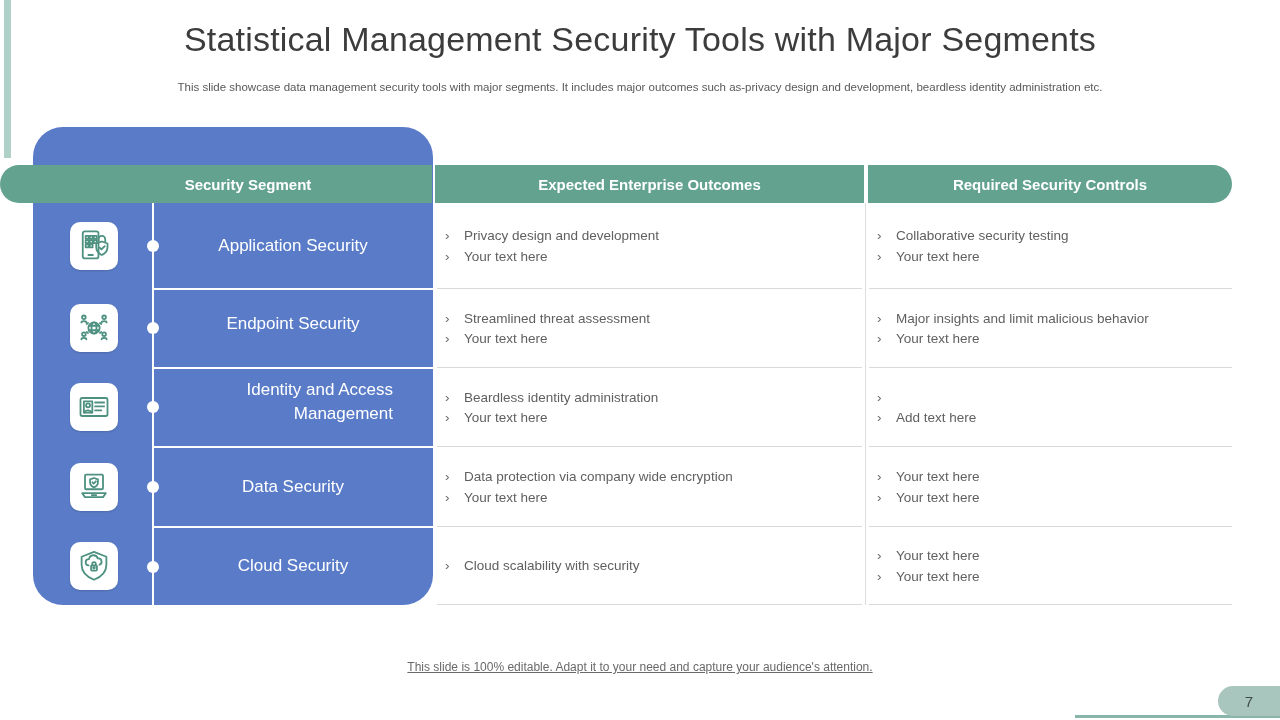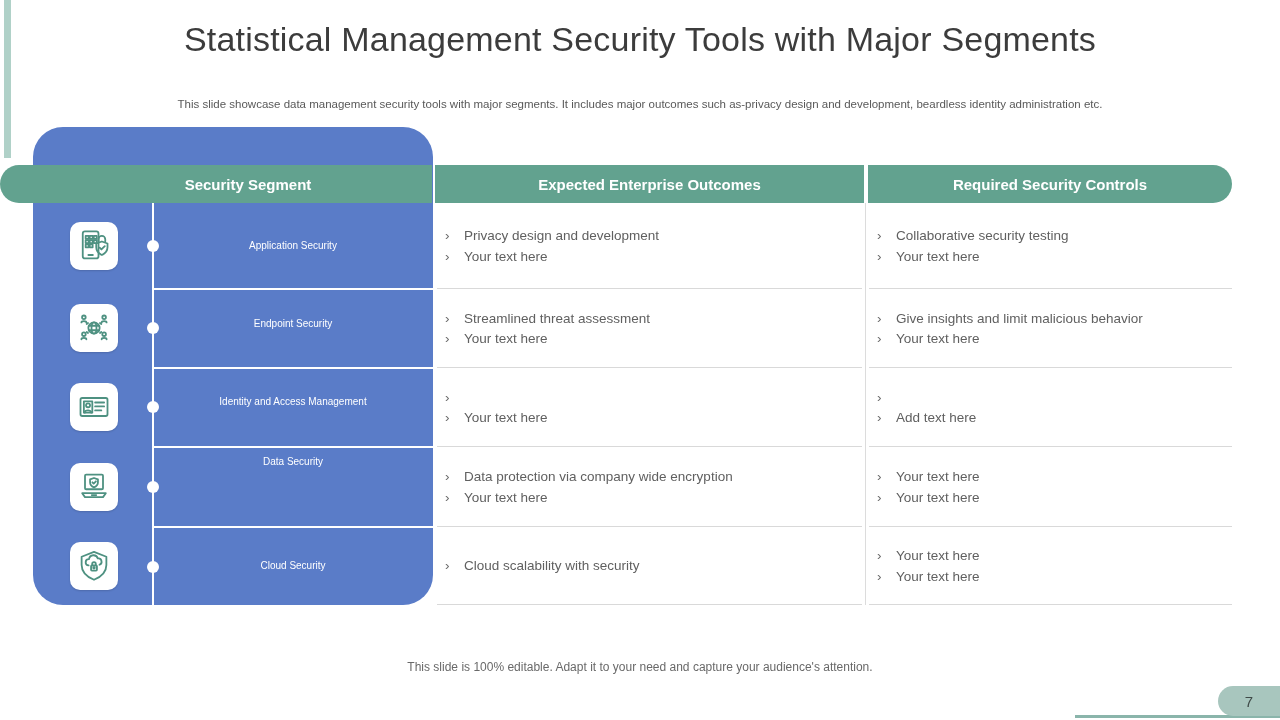--- a/index.html
+++ b/index.html
@@ -7,21 +7,21 @@
     position:relative;width:1280px;height:720px;background:#ffffff;overflow:hidden;
     font-family:"Liberation Sans",sans-serif;
   }
   .accent-bar{position:absolute;left:4px;top:0;width:7px;height:158px;background:#b0d1c8;}
   .title{
     position:absolute;top:20px;left:0;width:100%;text-align:center;
     font-size:34px;font-weight:400;color:#3c3c3c;letter-spacing:.2px;
   }
   .subtitle{
     position:absolute;top:81px;left:0;width:100%;text-align:center;
-    font-size:11.5px;color:#595959;margin-top:17px;
+    font-size:11.5px;color:#595959;
   }
   .blue-panel{
     position:absolute;left:33px;top:127px;width:400px;height:478px;
     background:#5a7cc8;border-radius:30px;
   }
   .hdr{
     position:absolute;top:165px;height:38px;background:#62a28f;
     display:flex;align-items:center;justify-content:center;
     color:#ffffff;font-size:15px;font-weight:bold;
   }
@@ -37,33 +37,33 @@
   .icon-box{
     position:absolute;left:70px;width:48px;height:48px;background:#ffffff;
     border-radius:10px;display:flex;align-items:center;justify-content:center;
     box-shadow:0 1px 2px rgba(0,0,0,.15);
   }
   .icon-box svg{width:36px;height:36px;stroke:#4e9181;fill:none;stroke-width:1.6;
     stroke-linecap:round;stroke-linejoin:round;}
   .dot{position:absolute;left:147px;width:12px;height:12px;border-radius:50%;background:#ffffff;}
   .seg-label{
     position:absolute;left:193px;width:200px;display:flex;align-items:center;justify-content:center;
-    text-align:left;color:#ffffff;font-size:10px;line-height:1.4;
+    text-align:right;color:#ffffff;font-size:17px;line-height:1.4;
   }
   .cell{
     position:absolute;display:flex;flex-direction:column;justify-content:center;gap:1px;
     color:#606060;font-size:13.5px;line-height:19.5px;
   }
   .cell-2{left:437px;width:420px;padding-left:8px;box-sizing:border-box;}
   .cell-3{left:869px;width:360px;padding-left:8px;box-sizing:border-box;}
   .bline{display:flex;}
   .bullet{width:19px;flex:none;color:#6a6a6a;}
   .footer-note{
     position:absolute;top:660px;left:0;width:100%;text-align:center;
-    font-size:12px;color:#696969;
+    font-size:12px;color:#696969;text-decoration:underline;
   }
   .bottom-line{position:absolute;left:1075px;top:715px;width:205px;height:3px;background:#8ab5ab;}
   .page-pill{
     position:absolute;left:1218px;top:686px;width:62px;height:30px;background:#a8c6be;
     border-radius:15px 0 0 15px;display:flex;align-items:center;justify-content:center;
     font-size:15px;color:#3f4a48;
   }
 </style>
 </head>
 <body>
@@ -170,21 +170,21 @@
           <span>Streamlined threat assessment</span>
         </div>
       <div class="bline">
           <span class="bullet">›</span>
           <span>Your text here</span>
         </div>
     </div>
     <div class="cell cell-3" style="top:289px;height:79px">
       <div class="bline">
           <span class="bullet">›</span>
-          <span>Give insights and limit malicious behavior</span>
+          <span>Major insights and limit malicious behavior</span>
         </div>
       <div class="bline">
           <span class="bullet">›</span>
           <span>Your text here</span>
         </div>
     </div>
   </div>
 
   <div>
     <div class="icon-box" style="top:383px">
@@ -196,20 +196,21 @@
         <line x1="17" y1="12" x2="25" y2="12"></line>
         <line x1="17" y1="15.5" x2="25" y2="15.5"></line>
         <line x1="17" y1="19" x2="22.5" y2="19"></line>
       </svg>
     </div>
     <div class="dot" style="top:401px"></div>
     <div class="seg-label" style="top:368px;height:67px">Identity and Access Management</div>
     <div class="cell cell-2" style="top:368px;height:79px">
       <div class="bline">
           <span class="bullet">›</span>
+          <span>Beardless identity administration</span>
         </div>
       <div class="bline">
           <span class="bullet">›</span>
           <span>Your text here</span>
         </div>
     </div>
     <div class="cell cell-3" style="top:368px;height:79px">
       <div class="bline">
           <span class="bullet">›</span>
         </div>
@@ -224,21 +225,21 @@
     <div class="icon-box" style="top:463px">
       <svg viewBox="0 0 32 32">
         <rect x="8" y="5" width="16" height="13" rx="1"></rect>
         <path d="M5.5 21.5 h21 l-2.5 3.5 h-16 z"></path>
         <path d="M16 8 l3.5 1.3 v2.4 c0 2.3 -1.5 3.8 -3.5 4.6 c-2 -0.8 -3.5 -2.3 -3.5 -4.6 v-2.4 z"></path>
         <path d="M14.6 11.8 l1.1 1.1 l2 -2"></path>
         <line x1="14" y1="23.2" x2="18" y2="23.2"></line>
       </svg>
     </div>
     <div class="dot" style="top:481px"></div>
-    <div class="seg-label" style="top:422px;height:80px">Data Security</div>
+    <div class="seg-label" style="top:447px;height:80px">Data Security</div>
     <div class="cell cell-2" style="top:447px;height:80px">
       <div class="bline">
           <span class="bullet">›</span>
           <span>Data protection via company wide encryption</span>
         </div>
       <div class="bline">
           <span class="bullet">›</span>
           <span>Your text here</span>
         </div>
     </div>

